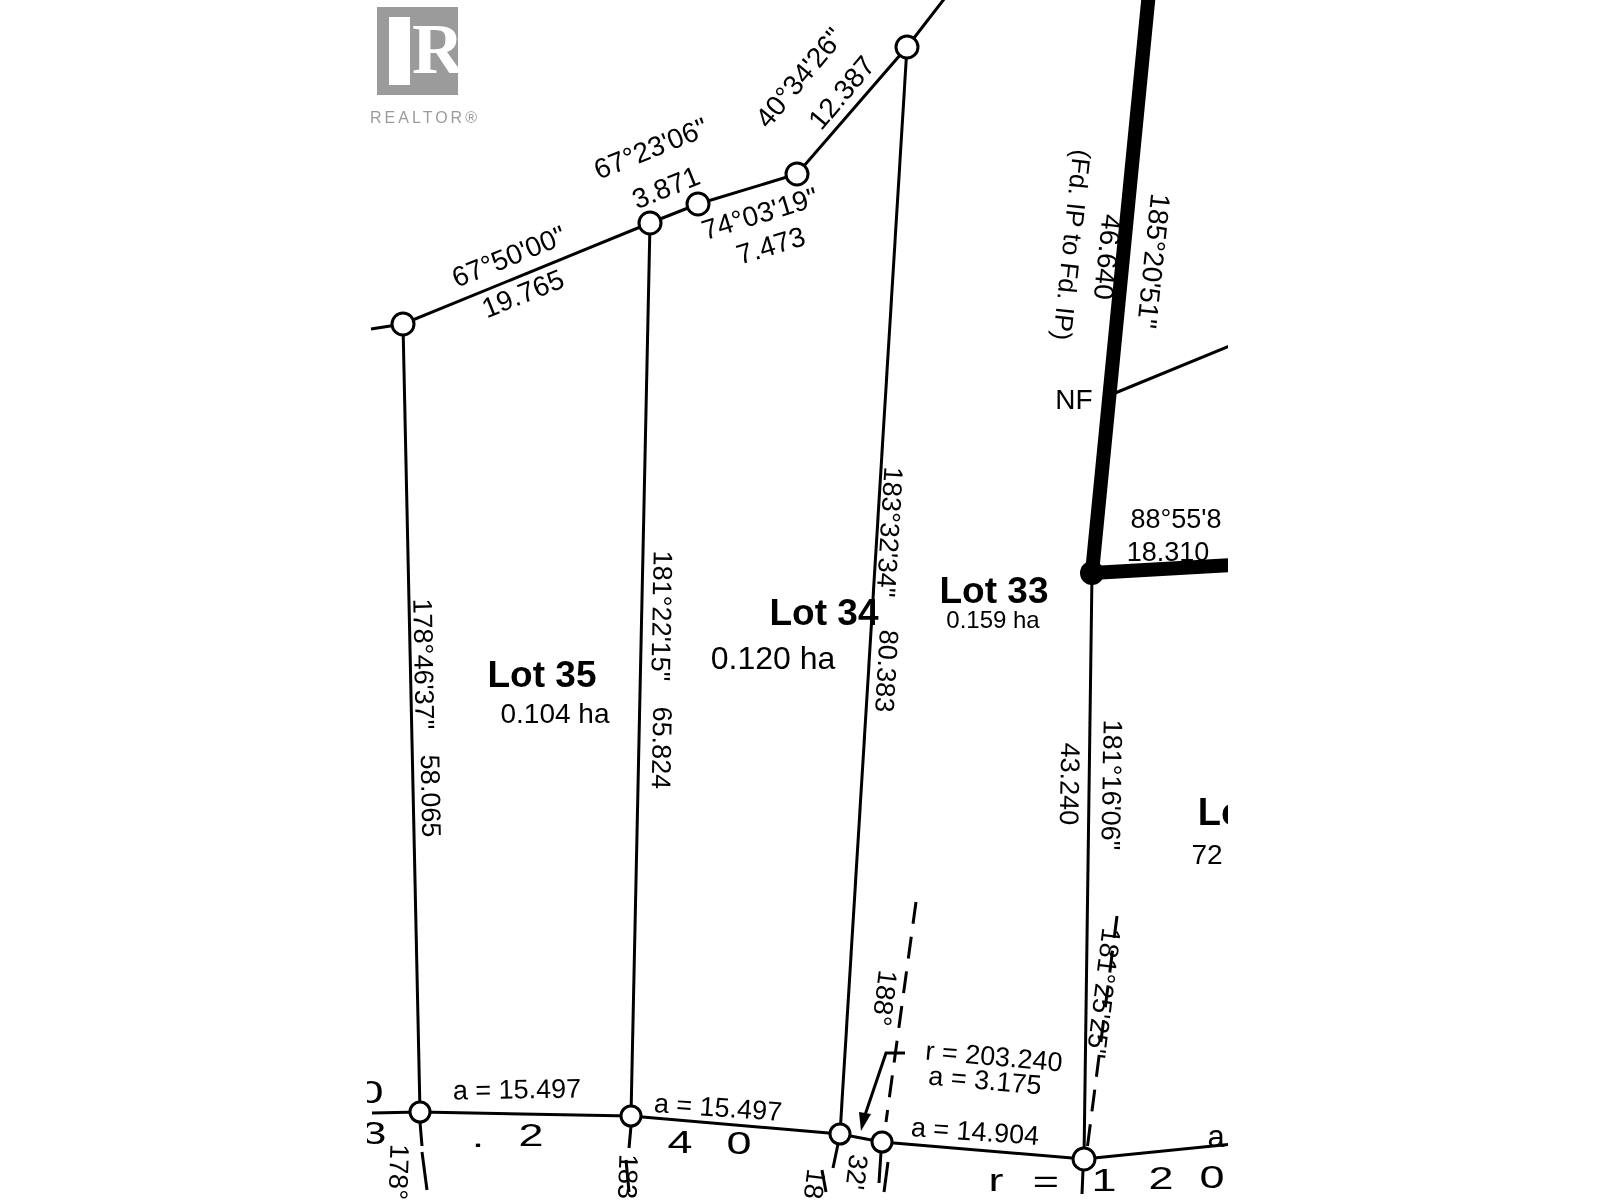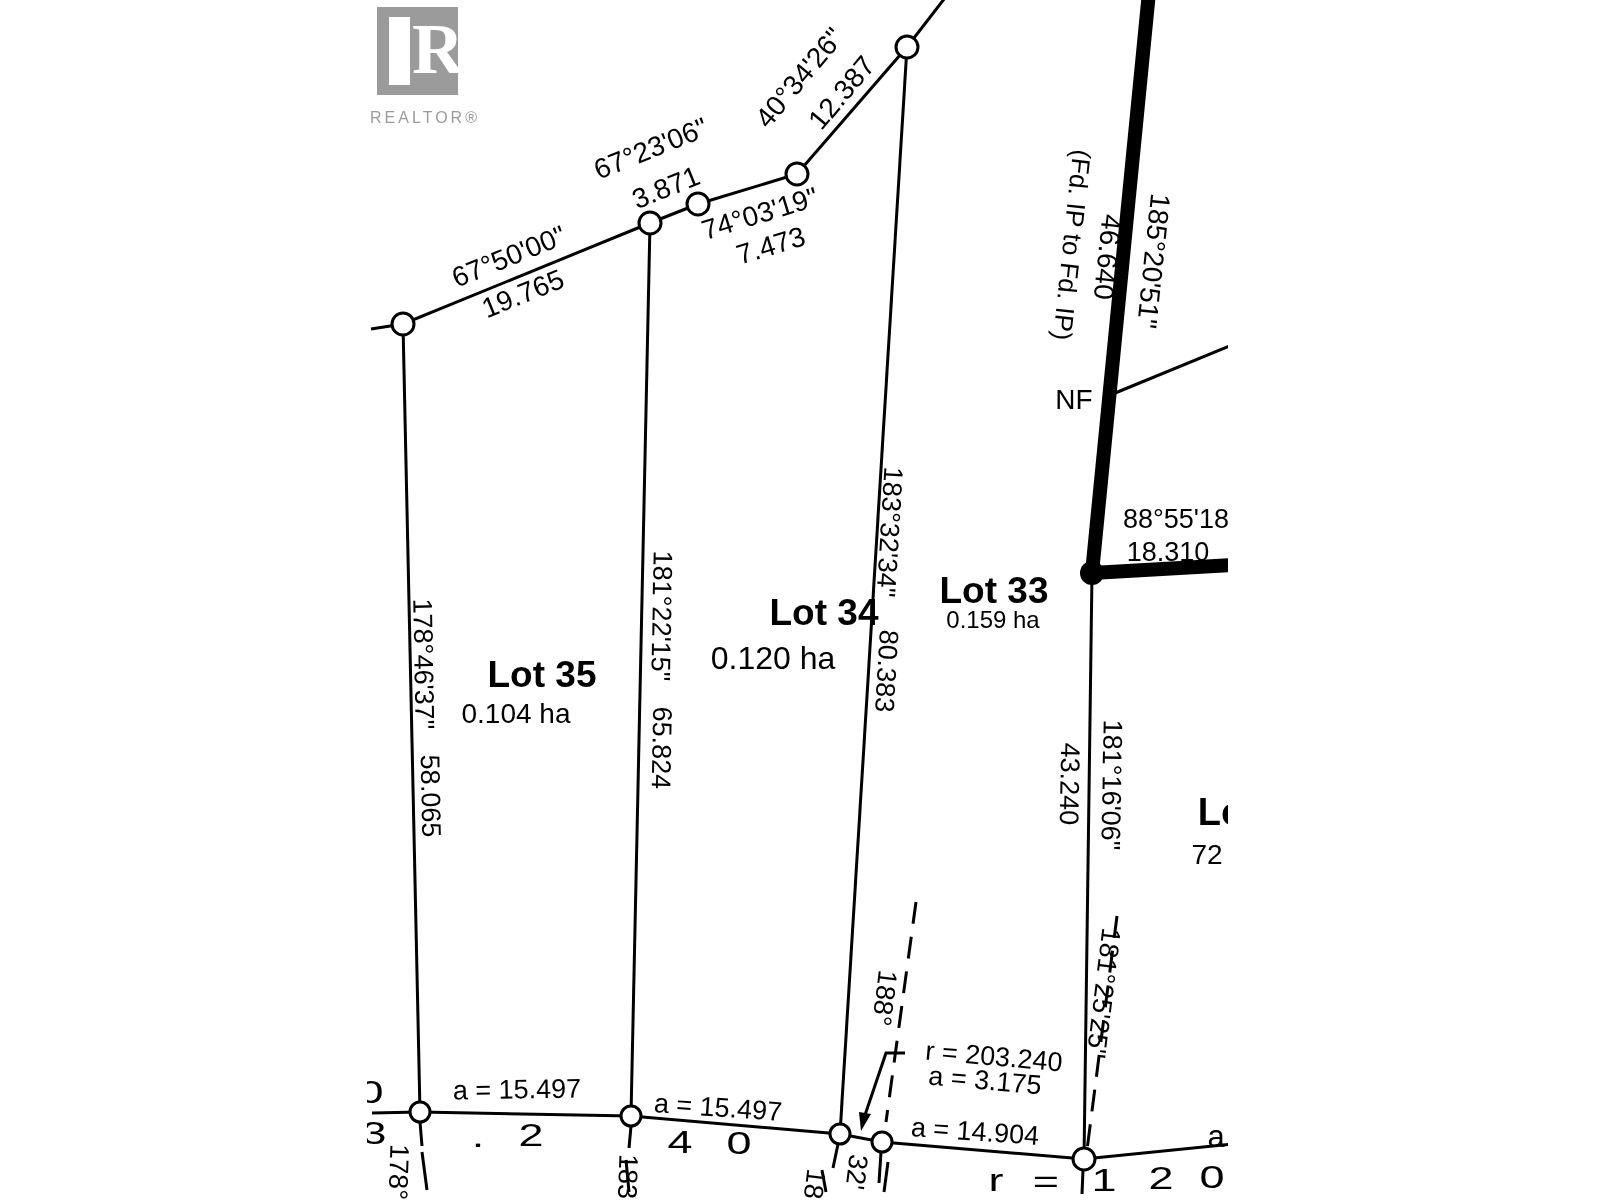--- a/index.html
+++ b/index.html
@@ -72,24 +72,24 @@
       <div class="lbl" style="left: 651px; top: 149px; font-size: 28px; transform: translate(-50%, -50%) rotate(-22deg) scaleX(1);">67°23'06"</div>
       <div class="lbl" style="left: 666px; top: 188px; font-size: 28px; transform: translate(-50%, -50%) rotate(-22deg) scaleX(1);">3.871</div>
       <div class="lbl" style="left: 760px; top: 214px; font-size: 28px; transform: translate(-50%, -50%) rotate(-17deg) scaleX(1);">74°03'19"</div>
       <div class="lbl" style="left: 771px; top: 246px; font-size: 28px; transform: translate(-50%, -50%) rotate(-17deg) scaleX(1);">7.473</div>
       <div class="lbl" style="left: 800px; top: 78px; font-size: 28px; transform: translate(-50%, -50%) rotate(-50deg) scaleX(1);">40°34'26"</div>
       <div class="lbl" style="left: 842px; top: 93px; font-size: 28px; transform: translate(-50%, -50%) rotate(-50deg) scaleX(1);">12.387</div>
       <div class="lbl" style="left: 1072px; top: 245px; font-size: 26px; transform: translate(-50%, -50%) rotate(96deg) scaleX(1);">(Fd. IP to Fd. IP)</div>
       <div class="lbl" style="left: 1107px; top: 257px; font-size: 28px; transform: translate(-50%, -50%) rotate(96deg) scaleX(1);">46.640</div>
       <div class="lbl" style="left: 1153px; top: 261px; font-size: 28px; transform: translate(-50%, -50%) rotate(96deg) scaleX(1);">185°20'51"</div>
       <div class="lbl" style="left: 1074px; top: 400px; font-size: 28px; transform: translate(-50%, -50%) rotate(0deg) scaleX(1);">NF</div>
-      <div class="lbl" style="left: 1176px; top: 519px; font-size: 27px; transform: translate(-50%, -50%) rotate(0deg) scaleX(1);">88°55'18</div>
+      <div class="lbl" style="left: 1176px; top: 519px; font-size: 27px; transform: translate(-50%, -50%) rotate(0deg) scaleX(1);">88°55'8</div>
       <div class="lbl" style="left: 1168px; top: 552px; font-size: 27px; transform: translate(-50%, -50%) rotate(0deg) scaleX(1); text-align: right;">18.310</div>
       <div class="lbl" style="left: 542px; top: 668px; font-size: 37px; font-weight: 700; transform: translate(-50%, -50%) rotate(0deg) scaleX(1); margin-top: 6px;">Lot 35</div>
-      <div class="lbl" style="left: 516px; top: 714px; font-size: 28px; transform: translate(-50%, -50%) rotate(0deg) scaleX(1);">0.104 ha</div>
+      <div class="lbl" style="left: 555px; top: 714px; font-size: 28px; transform: translate(-50%, -50%) rotate(0deg) scaleX(1);">0.104 ha</div>
       <div class="lbl" style="left: 824px; top: 612px; font-size: 37px; font-weight: 700; transform: translate(-50%, -50%) rotate(0deg) scaleX(1);">Lot 34</div>
       <div class="lbl" style="left: 773px; top: 658px; font-size: 32px; transform: translate(-50%, -50%) rotate(0deg) scaleX(1);">0.120 ha</div>
       <div class="lbl" style="left: 994px; top: 590px; font-size: 37px; font-weight: 700; transform: translate(-50%, -50%) rotate(0deg) scaleX(1);">Lot 33</div>
       <div class="lbl" style="left: 993px; top: 620px; font-size: 24px; transform: translate(-50%, -50%) rotate(0deg) scaleX(1);">0.159 ha</div>
       <div class="lbl" style="left: 1221px; top: 812px; font-size: 38px; font-weight: 700; transform: translate(-50%, -50%) rotate(0deg) scaleX(1);">Lo</div>
       <div class="lbl" style="left: 1207px; top: 855px; font-size: 28px; transform: translate(-50%, -50%) rotate(0deg) scaleX(1);">72</div>
       <div class="lbl" style="left: 423px; top: 664px; font-size: 27px; transform: translate(-50%, -50%) rotate(89deg) scaleX(1);">178°46'37"</div>
       <div class="lbl" style="left: 430px; top: 796px; font-size: 27px; transform: translate(-50%, -50%) rotate(89deg) scaleX(1);">58.065</div>
       <div class="lbl" style="left: 661px; top: 616px; font-size: 27px; transform: translate(-50%, -50%) rotate(91deg) scaleX(1);">181°22'15"</div>
       <div class="lbl" style="left: 661px; top: 748px; font-size: 27px; transform: translate(-50%, -50%) rotate(91deg) scaleX(1);">65.824</div>

